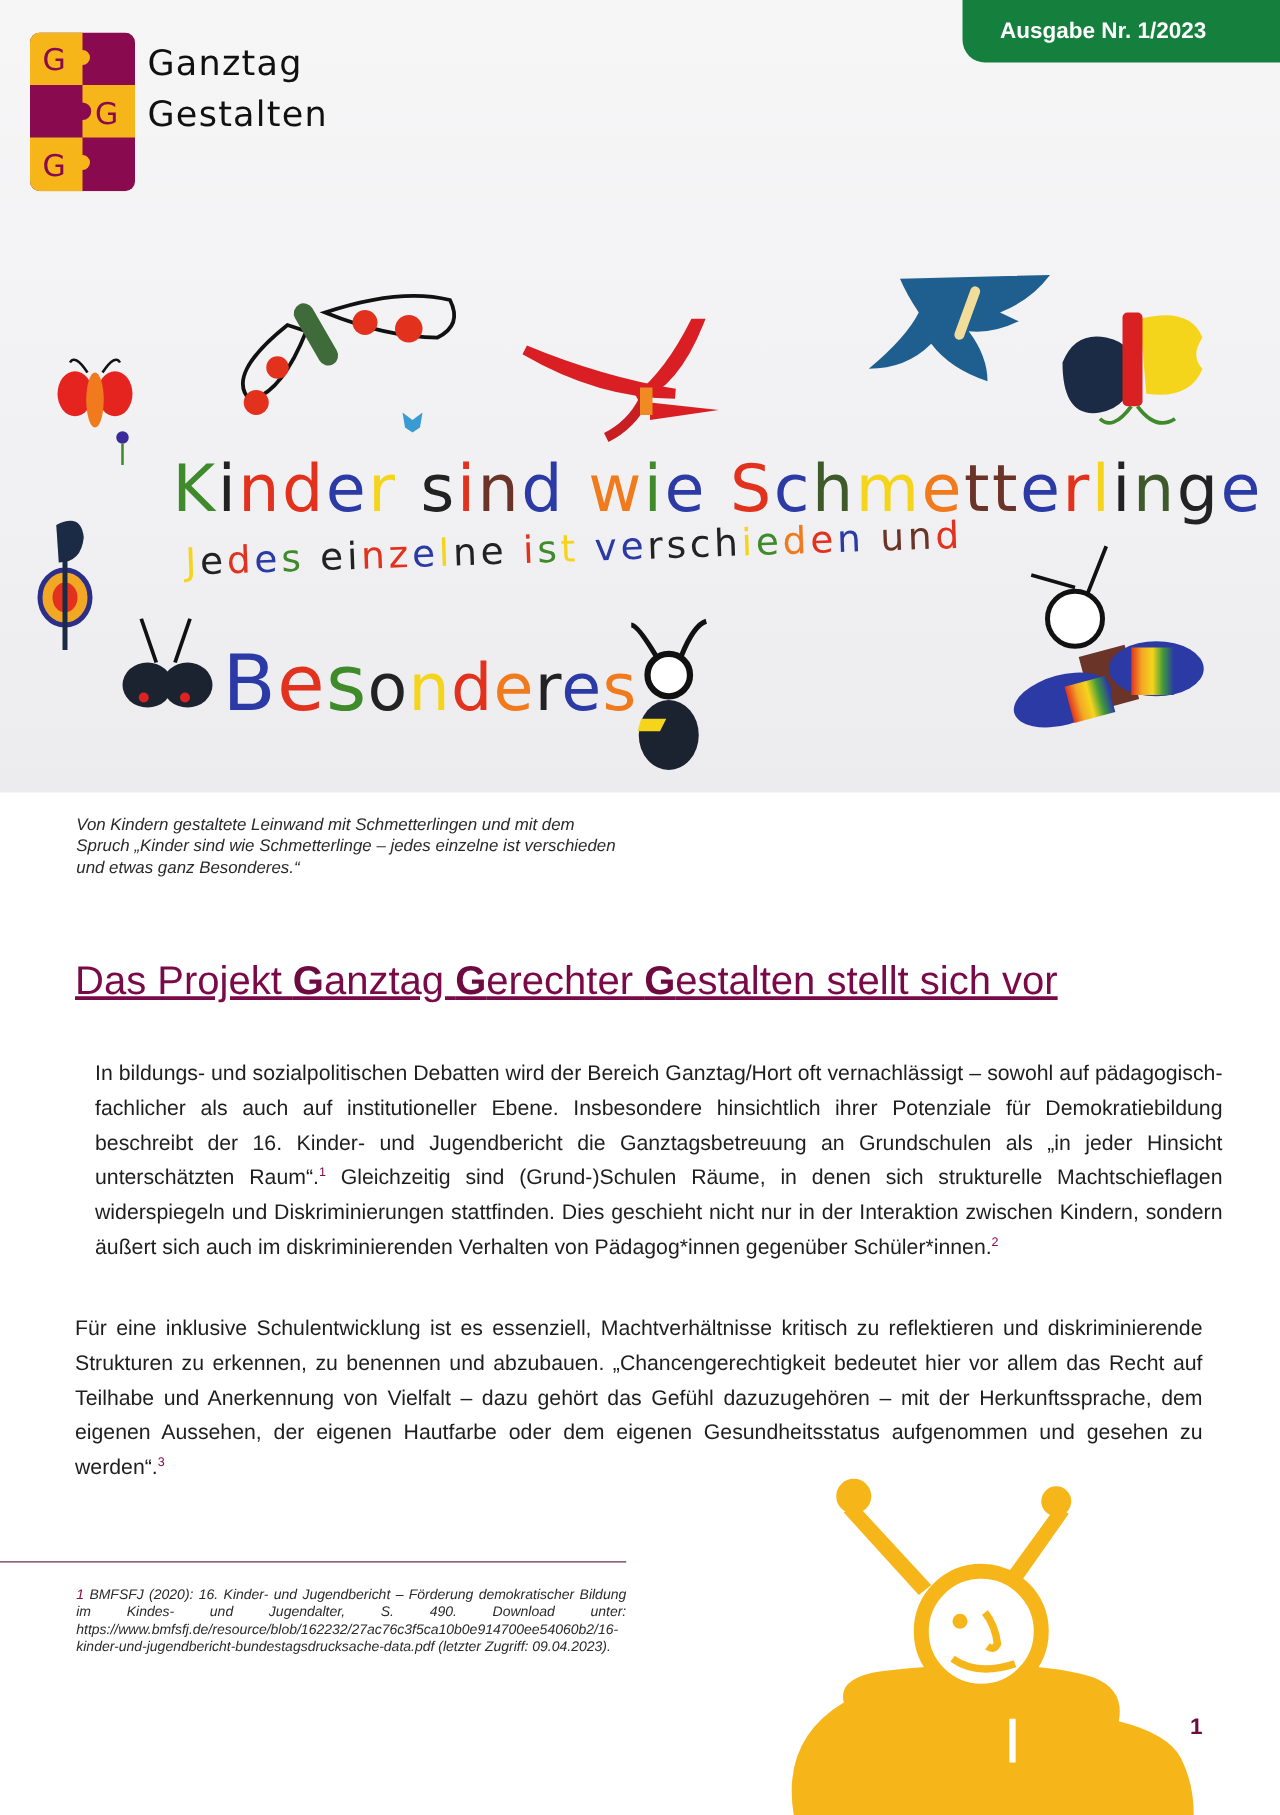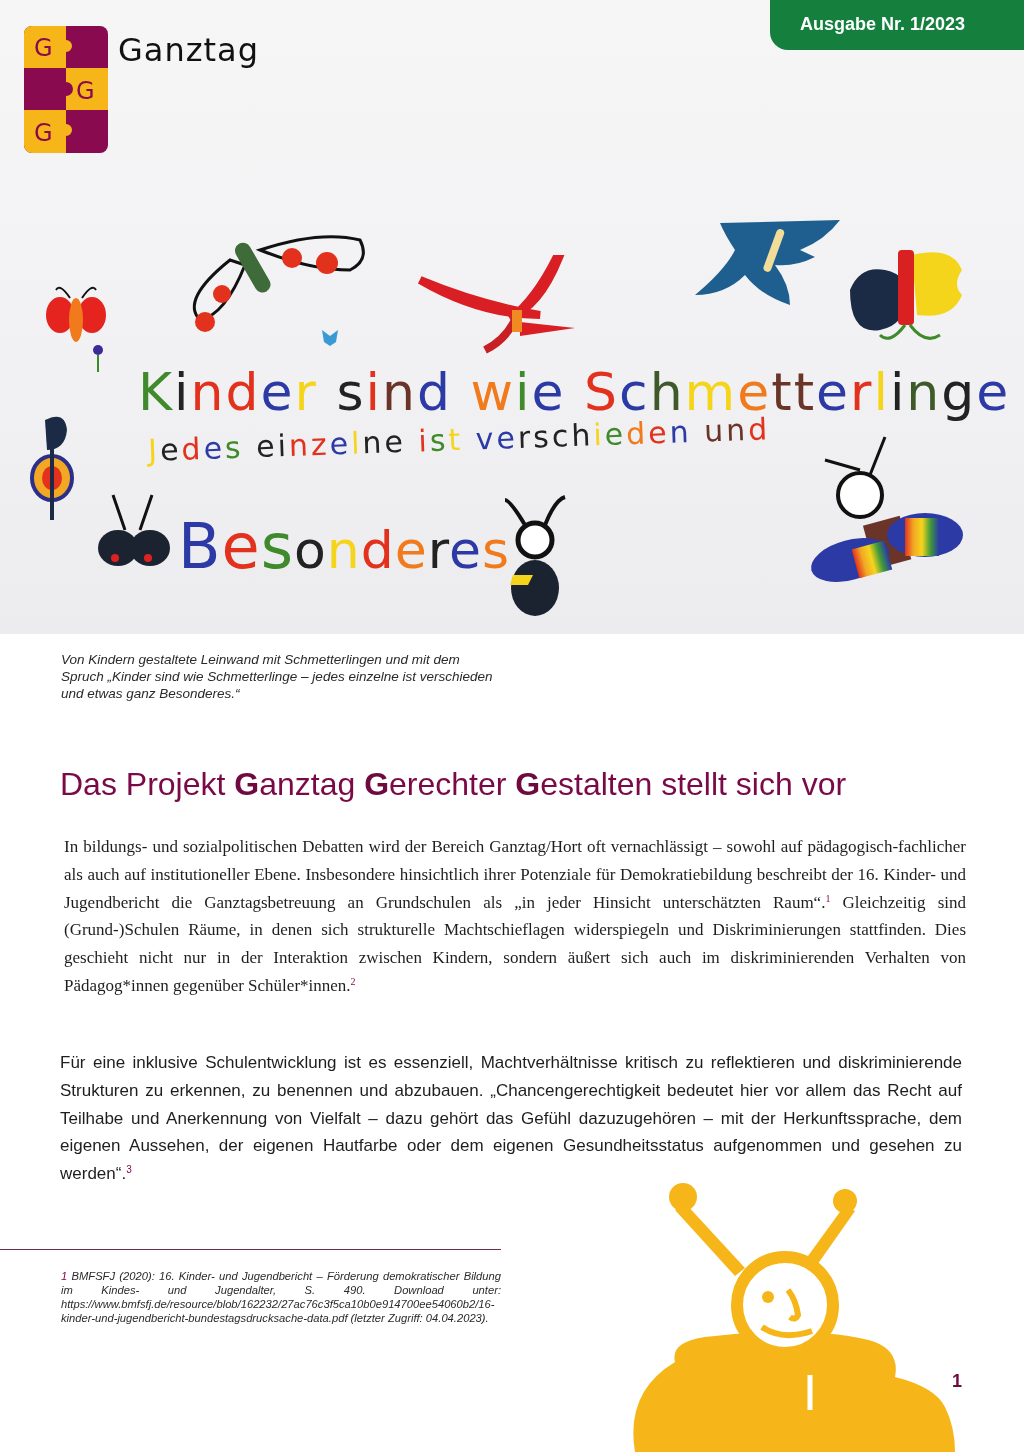--- a/index.html
+++ b/index.html
@@ -1,20 +1,20 @@
 <!DOCTYPE html>
 <html><head>
 <meta charset="utf-8">
 <style>
   html, body { margin:0; padding:0; }
   body { width:1024px; height:1452px; position:relative; overflow:hidden; background:#fff; font-family:"Liberation Sans", sans-serif; color:#1e1e1e; }
   .hero { position:absolute; left:0; top:0; width:1024px; height:634px; background:linear-gradient(180deg,#f6f6f7 0%,#f1f1f3 60%,#ececef 100%); overflow:hidden; }
   .issue-badge { position:absolute; right:0; top:0; width:254px; height:50px; background:#15803d; border-bottom-left-radius:18px; color:#fff; font-weight:bold; font-size:18px; line-height:48px; text-indent:30px; }
   .logo { position:absolute; left:24px; top:26px; width:84px; height:127px; }
-  .logo-text { position:absolute; left:118px; top:30px; font-family:"DejaVu Sans", sans-serif; font-size:32px; line-height:41px; color:#111; letter-spacing:1px; }
+  .logo-text { position:absolute; left:118px; top:30px; font-family:"DejaVu Sans", sans-serif; font-size:28px; line-height:41px; color:#111; letter-spacing:1px; }
   .logo-text div { font-weight:normal; }
   .painting { position:absolute; left:0; top:0; width:1024px; height:634px; }
   .canvas-text { position:absolute; font-family:"DejaVu Sans", sans-serif; white-space:nowrap; }
   .line1 { left:138px; top:362px; font-size:52px; letter-spacing:2px; }
   .line2 { left:148px; top:422px; font-size:30px; letter-spacing:3px; transform:rotate(-2deg); }
   .line3 { left:168px; top:466px; font-size:30px; letter-spacing:3px; }
   .line4 { left:178px; top:510px; font-size:62px; letter-spacing:1px; }
   .caption { position:absolute; left:61px; top:651px; width:440px; font-size:13.5px; line-height:17px; font-style:italic; color:#2a2a2a; }
   .headline { position:absolute; left:60px; top:766px; font-size:32px; color:#7a0a47; white-space:nowrap; }
   .headline b { font-weight:bold; color:#6e0a40; }
@@ -133,43 +133,44 @@
     <rect x="0" y="0" width="84" height="127" rx="8" fill="#8a0a4f"></rect>
     <path d="M8 0 h34 v14 a6 6 0 0 1 0 12 v16 h-42 v-34 a8 8 0 0 1 8 -8 z" fill="#f6b619"></path>
     <path d="M42 42 h42 v42 h-42 v-14 a6 6 0 0 0 0 -14 z" fill="#f6b619"></path>
     <path d="M0 84 h42 v14 a6 6 0 0 1 0 12 v17 h-34 a8 8 0 0 1 -8 -8 z" fill="#f6b619"></path>
     <text x="10" y="30" font-size="24" fill="#8a0a4f" font-family="DejaVu Sans, sans-serif">G</text>
     <text x="52" y="73" font-size="24" fill="#8a0a4f" font-family="DejaVu Sans, sans-serif">G</text>
     <text x="10" y="115" font-size="24" fill="#8a0a4f" font-family="DejaVu Sans, sans-serif">G</text>
   </svg>
   <div class="logo-text">
     <div>Ganztag</div>
+    <div>Gestalten</div>
   </div>
 </div>
 
 <div class="issue-badge">Ausgabe Nr. 1/2023</div>
 
 <div class="caption">Von Kindern gestaltete Leinwand mit Schmetterlingen und mit dem Spruch „Kinder sind wie Schmetterlinge – jedes einzelne ist verschieden und etwas ganz Besonderes.“</div>
 
-<h1 class="headline" style="margin:0;font-weight:normal;">
+<h1 class="headline" style="margin:0;font-weight:normal;text-decoration:underline;">
   <span>Das Projekt </span><b>G</b><span>anztag </span><b>G</b><span>erechter </span><b>G</b><span>estalten stellt sich vor</span>
 </h1>
 
-<p class="para p1" style="margin:4px;font-family:Liberation Serif, serif;">
+<p class="para p1" style="margin:16px;">
   <span>In bildungs- und sozialpolitischen Debatten wird der Bereich Ganztag/Hort oft vernachlässigt – sowohl auf pädagogisch-fachlicher als auch auf institutioneller Ebene. Insbesondere hinsichtlich ihrer Potenziale für Demokratiebildung beschreibt der 16. Kinder- und Jugendbericht die Ganztagsbetreuung an Grundschulen als „in jeder Hinsicht unterschätzten Raum“.</span><sup>1</sup><span> Gleichzeitig sind (Grund-)Schulen Räume, in denen sich strukturelle Machtschieflagen widerspiegeln und Diskriminierungen stattfinden. Dies geschieht nicht nur in der Interaktion zwischen Kindern, sondern äußert sich auch im diskriminierenden Verhalten von Pädagog*innen gegenüber Schüler*innen.</span><sup>2</sup>
 </p>
 
 <p class="para p2" style="margin:0;">
   <span>Für eine inklusive Schulentwicklung ist es essenziell, Machtverhältnisse kritisch zu reflektieren und diskriminierende Strukturen zu erkennen, zu benennen und abzubauen. „Chancengerechtigkeit bedeutet hier vor allem das Recht auf Teilhabe und Anerkennung von Vielfalt – dazu gehört das Gefühl dazuzugehören – mit der Herkunftssprache, dem eigenen Aussehen, der eigenen Hautfarbe oder dem eigenen Gesundheitsstatus aufgenommen und gesehen zu werden“.</span><sup>3</sup>
 </p>
 
 <div class="fn-rule"></div>
 
 <div class="footnotes">
-  <div><span class="num">1</span><span> BMFSFJ (2020): 16. Kinder- und Jugendbericht – Förderung demokratischer Bildung im Kindes- und Jugendalter, S. 490. Download unter: https://www.bmfsfj.de/resource/blob/162232/27ac76c3f5ca10b0e914700ee54060b2/16-kinder-und-jugendbericht-bundestagsdrucksache-data.pdf (letzter Zugriff: 04.04.2023).</span></div>
+  <div><span class="num">1</span><span> BMFSFJ (2020): 16. Kinder- und Jugendbericht – Förderung demokratischer Bildung im Kindes- und Jugendalter, S. 490. Download unter: https://www.bmfsfj.de/resource/blob/162232/27ac76c3f5ca10b0e914700ee54060b2/16-kinder-und-jugendbericht-bundestagsdrucksache-data.pdf (letzter Zugriff: 09.04.2023).</span></div>
 </div>
 
 <svg class="bee" viewBox="0 0 419 277">
   <g fill="#f6b619">
     <circle cx="78" cy="22" r="14"></circle>
     <path d="M80 28 l60 65 l-10 8 l-60 -66 z"></path>
     <circle cx="240" cy="26" r="12"></circle>
     <path d="M240 30 l-45 62 l10 8 l45 -64 z"></path>
     <path d="M 30 277 q-10 -60 40 -90 q-5 -20 30 -25 q40 -5 80 -5 q60 0 90 10 q25 10 20 35 q40 10 50 30 q10 20 10 45 z"></path>
   </g>

